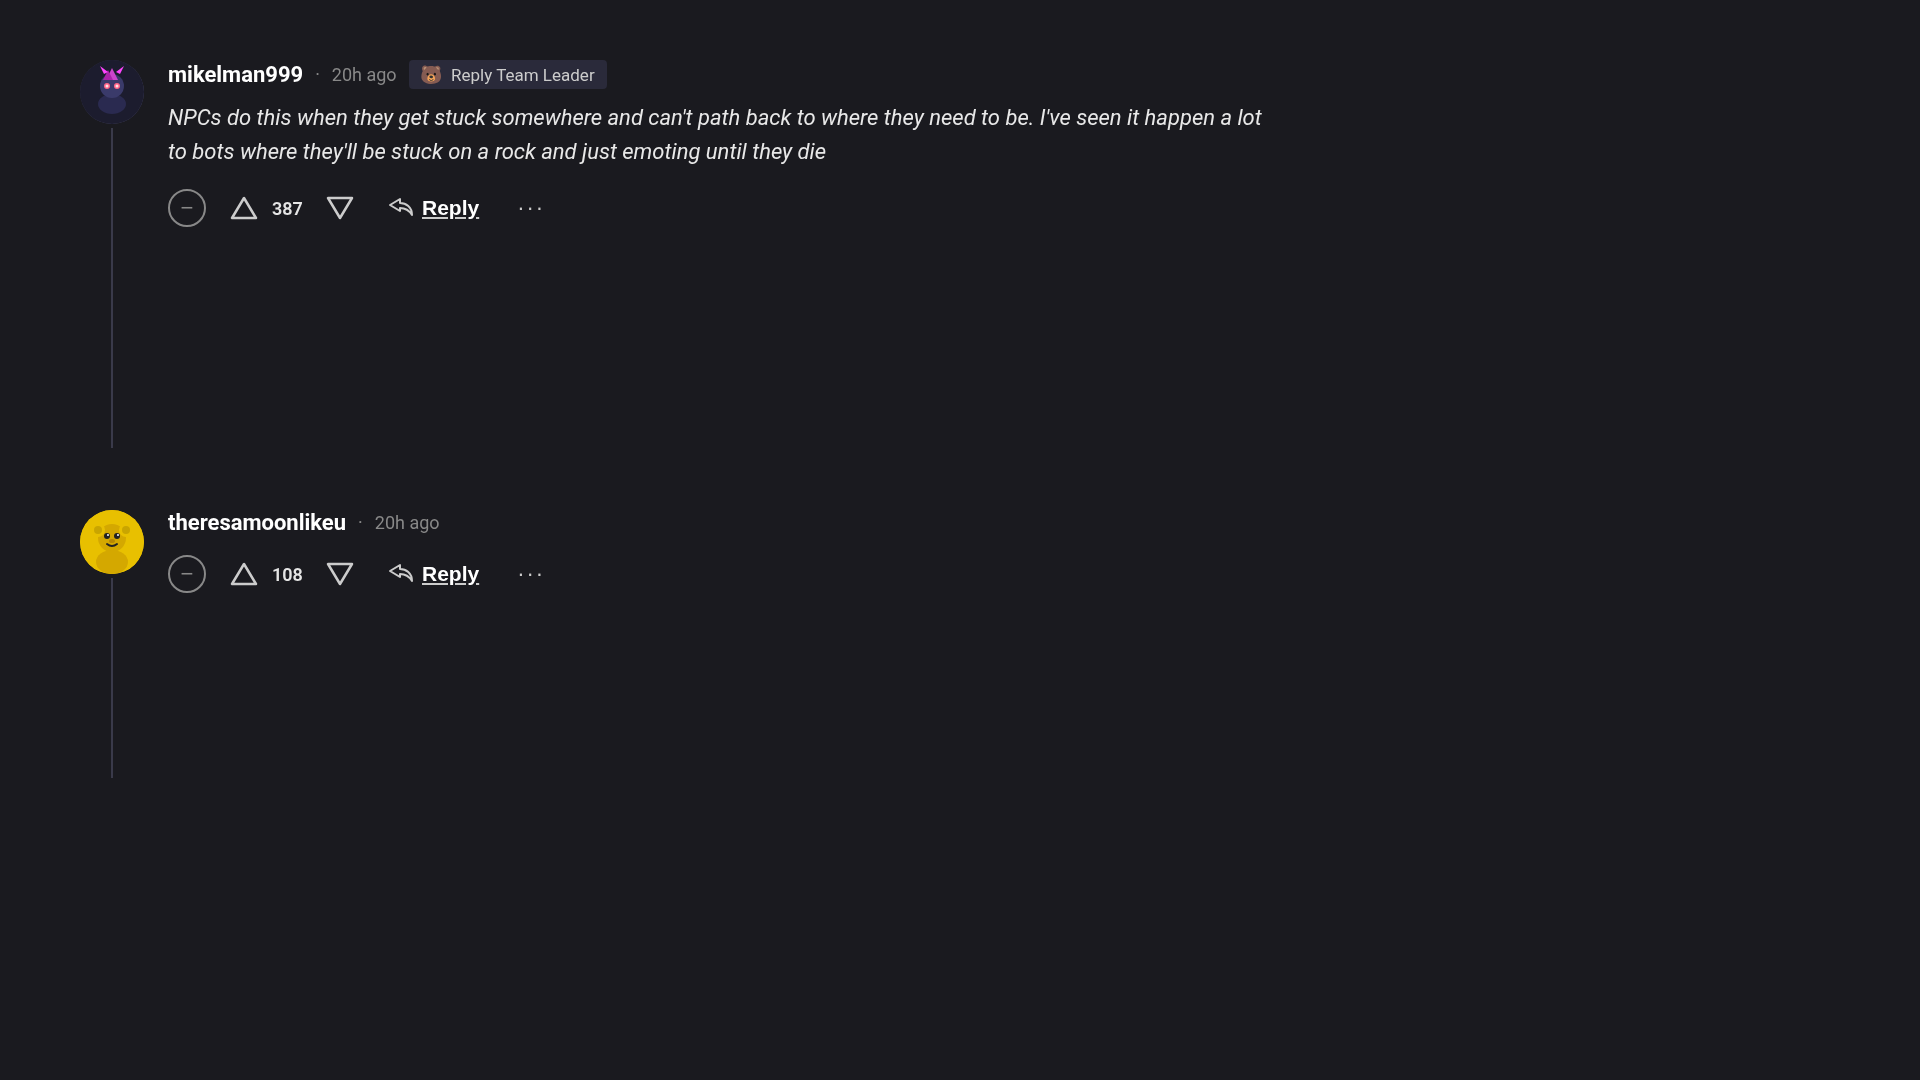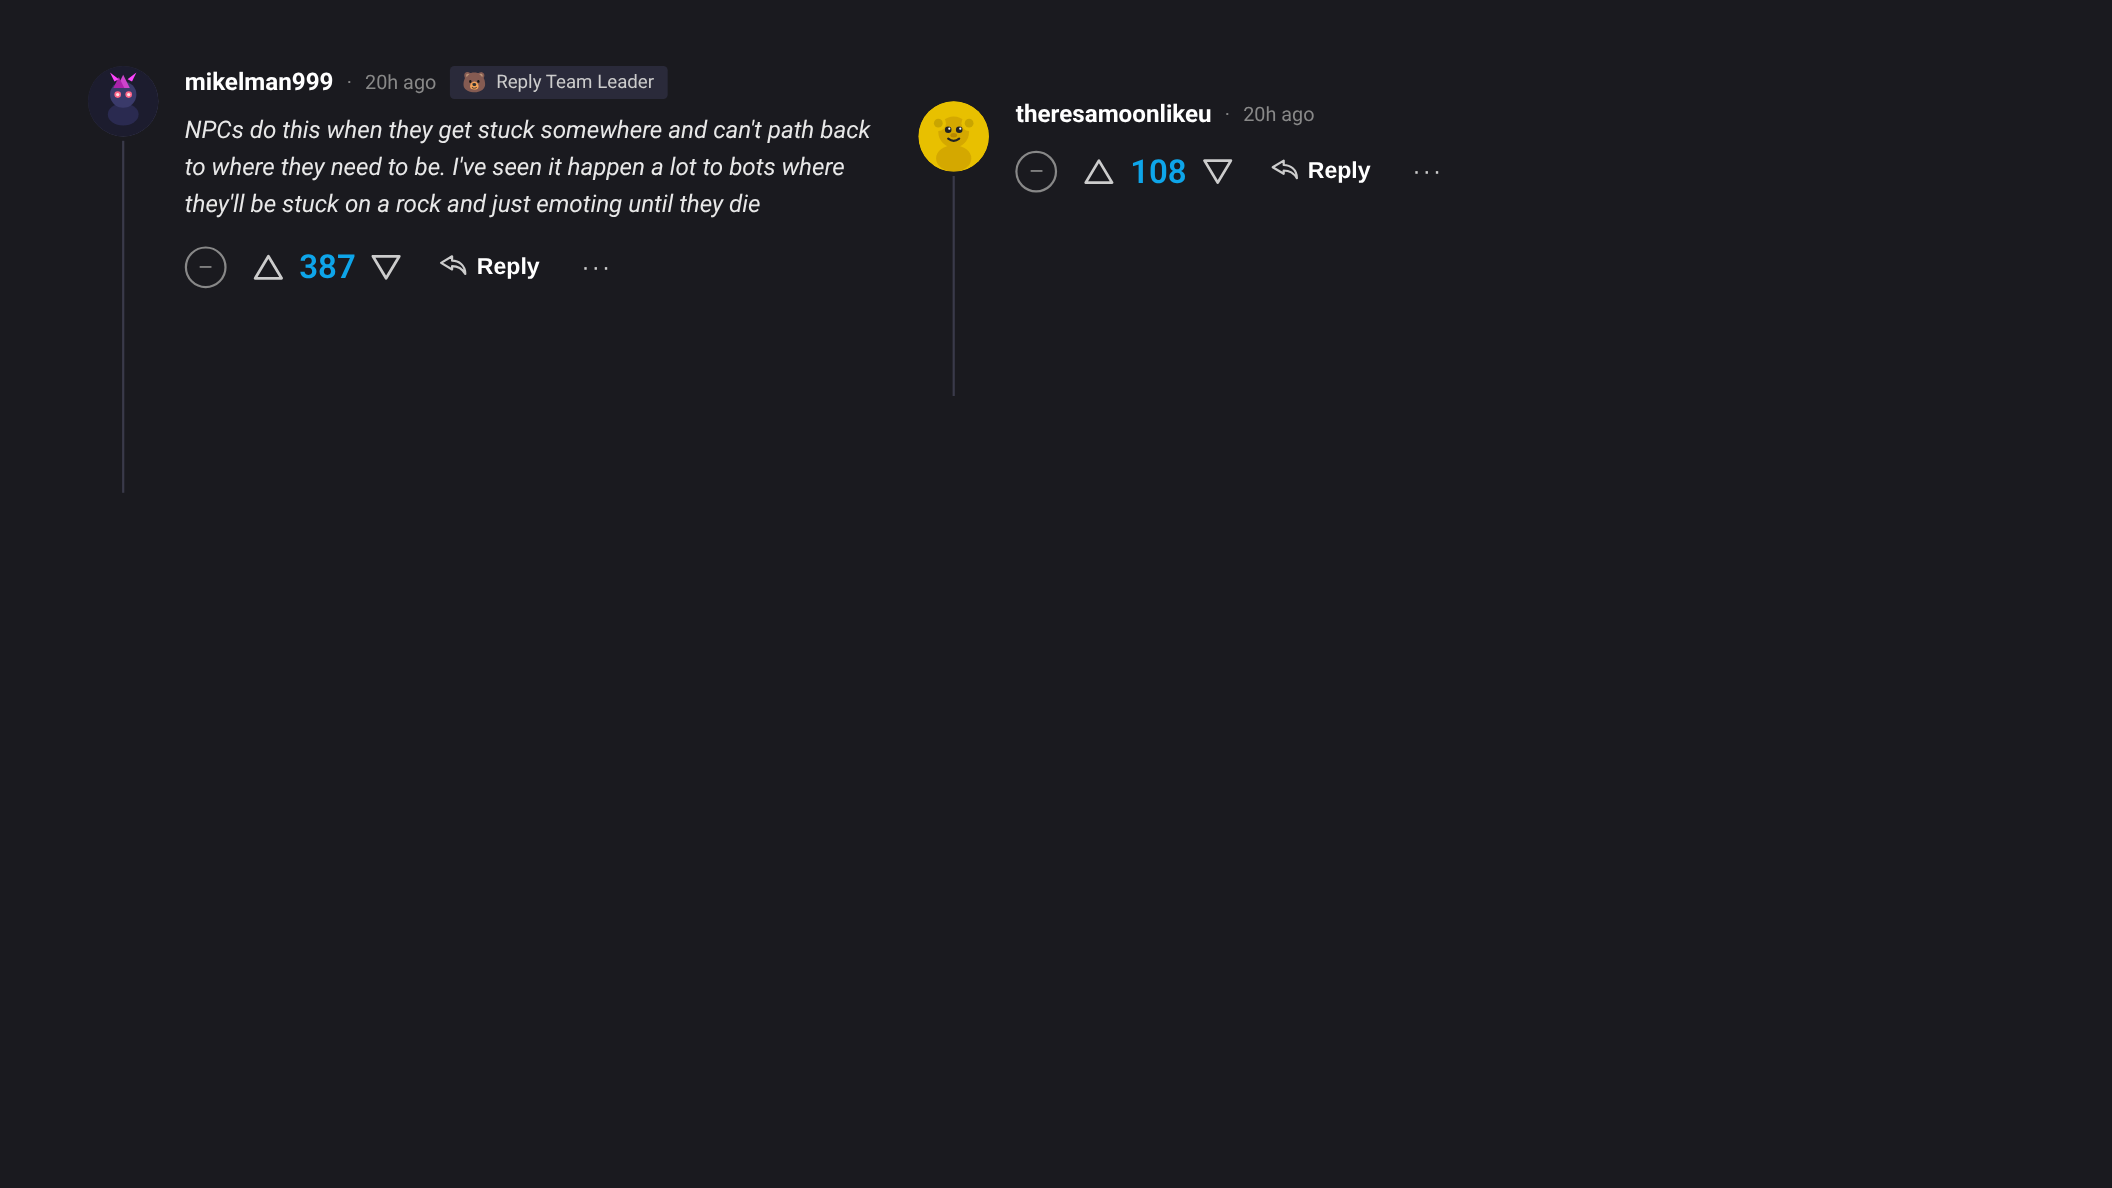--- a/index.html
+++ b/index.html
@@ -17,21 +17,21 @@
       overflow: hidden;
     }
 
     .page-container {
       padding: 60px 80px;
       max-width: 1400px;
     }
 
     .comment-thread {
       display: flex;
-      flex-direction: row;
+      flex-direction: column;
       gap: 30px;
     }
 
     .comment {
       display: flex;
       flex-direction: row;
       align-items: flex-start;
       gap: 24px;
     }
 
@@ -164,37 +164,39 @@
       background: transparent;
       border: none;
       cursor: pointer;
       color: #cccccc;
       display: flex;
       align-items: center;
       padding: 4px;
     }
 
     .vote-count {
-      font-size: 30px;
+      font-size: 18px;
       font-weight: 600;
-      color: #0ea5e9;
+      color: #e5e5e5;
       min-width: 40px;
       text-align: left;
     }
 
     .action-btn {
       background: transparent;
       border: none;
       cursor: pointer;
       color: #cccccc;
       font-size: 20px;
       display: flex;
+      align-items: center;
       gap: 8px;
       padding: 6px 10px;
       border-radius: 4px;
+      text-decoration: underline;
     }
 
     .reply-text {
       font-size: 21px;
       font-weight: 600;
       color: #ffffff;
     }
 
     .more-btn {
       background: transparent;

